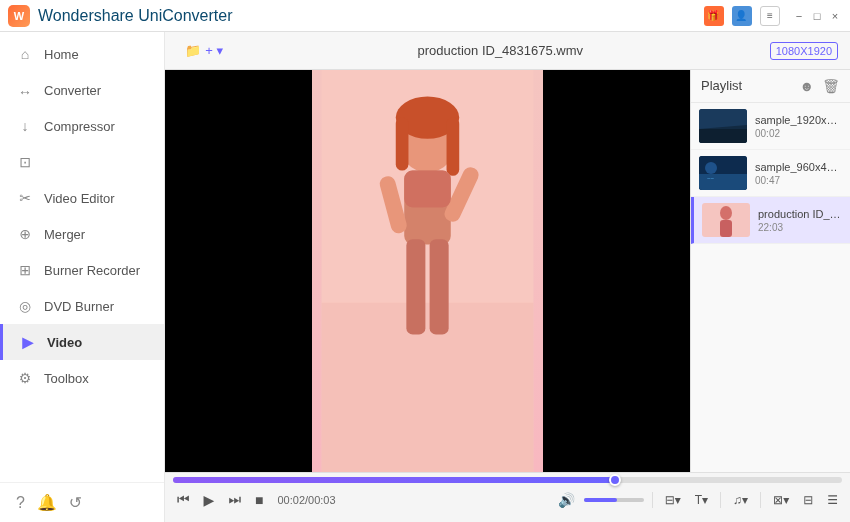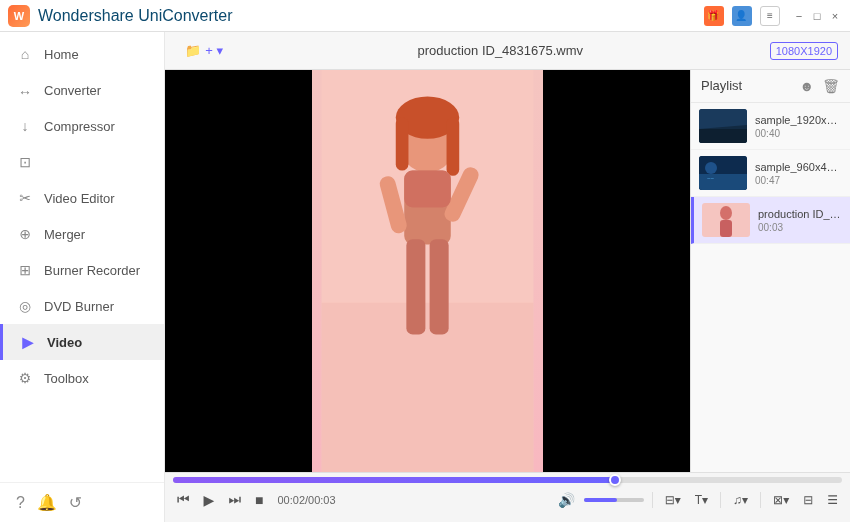--- a/index.html
+++ b/index.html
@@ -538,21 +538,21 @@
               <div class="thumb-landscape">
                 <svg width="48" height="34" viewBox="0 0 48 34" xmlns="http://www.w3.org/2000/svg">
                   <rect width="48" height="34" fill="#1a3a5c"></rect>
                   <rect y="20" width="48" height="14" fill="#0d2030"></rect>
                   <path d="M0 20 L48 16 L48 34 L0 34 Z" fill="#0d2030" opacity="0.6"></path>
                 </svg>
               </div>
             </div>
             <div class="playlist-info">
               <div class="playlist-name">sample_1920x10...</div>
-              <div class="playlist-duration">00:40</div>
+              <div class="playlist-duration">00:02</div>
             </div>
           </div>
 
           <div class="playlist-item">
             <div class="playlist-thumb">
               <div class="thumb-ocean">
                 <svg width="48" height="34" viewBox="0 0 48 34" xmlns="http://www.w3.org/2000/svg">
                   <rect width="48" height="34" fill="#0d2b4e"></rect>
                   <rect y="18" width="48" height="16" fill="#1a4a7a"></rect>
                   <circle cx="12" cy="12" r="6" fill="#2a6ab0" opacity="0.6"></circle>
@@ -569,21 +569,21 @@
           <div class="playlist-item active">
             <div class="playlist-thumb">
               <svg width="48" height="34" viewBox="0 0 48 34" xmlns="http://www.w3.org/2000/svg">
                 <rect width="48" height="34" fill="#f5c5c0"></rect>
                 <ellipse cx="24" cy="10" rx="6" ry="7" fill="#d4706a"></ellipse>
                 <rect x="18" y="17" width="12" height="17" rx="3" fill="#c86060"></rect>
               </svg>
             </div>
             <div class="playlist-info">
               <div class="playlist-name">production ID_4...</div>
-              <div class="playlist-duration">00:03</div>
+              <div class="playlist-duration">22:03</div>
             </div>
           </div>
 
         </div>
       </div>
 
     </div>
 
     <div class="player-controls">
       <div class="progress-bar-container">

